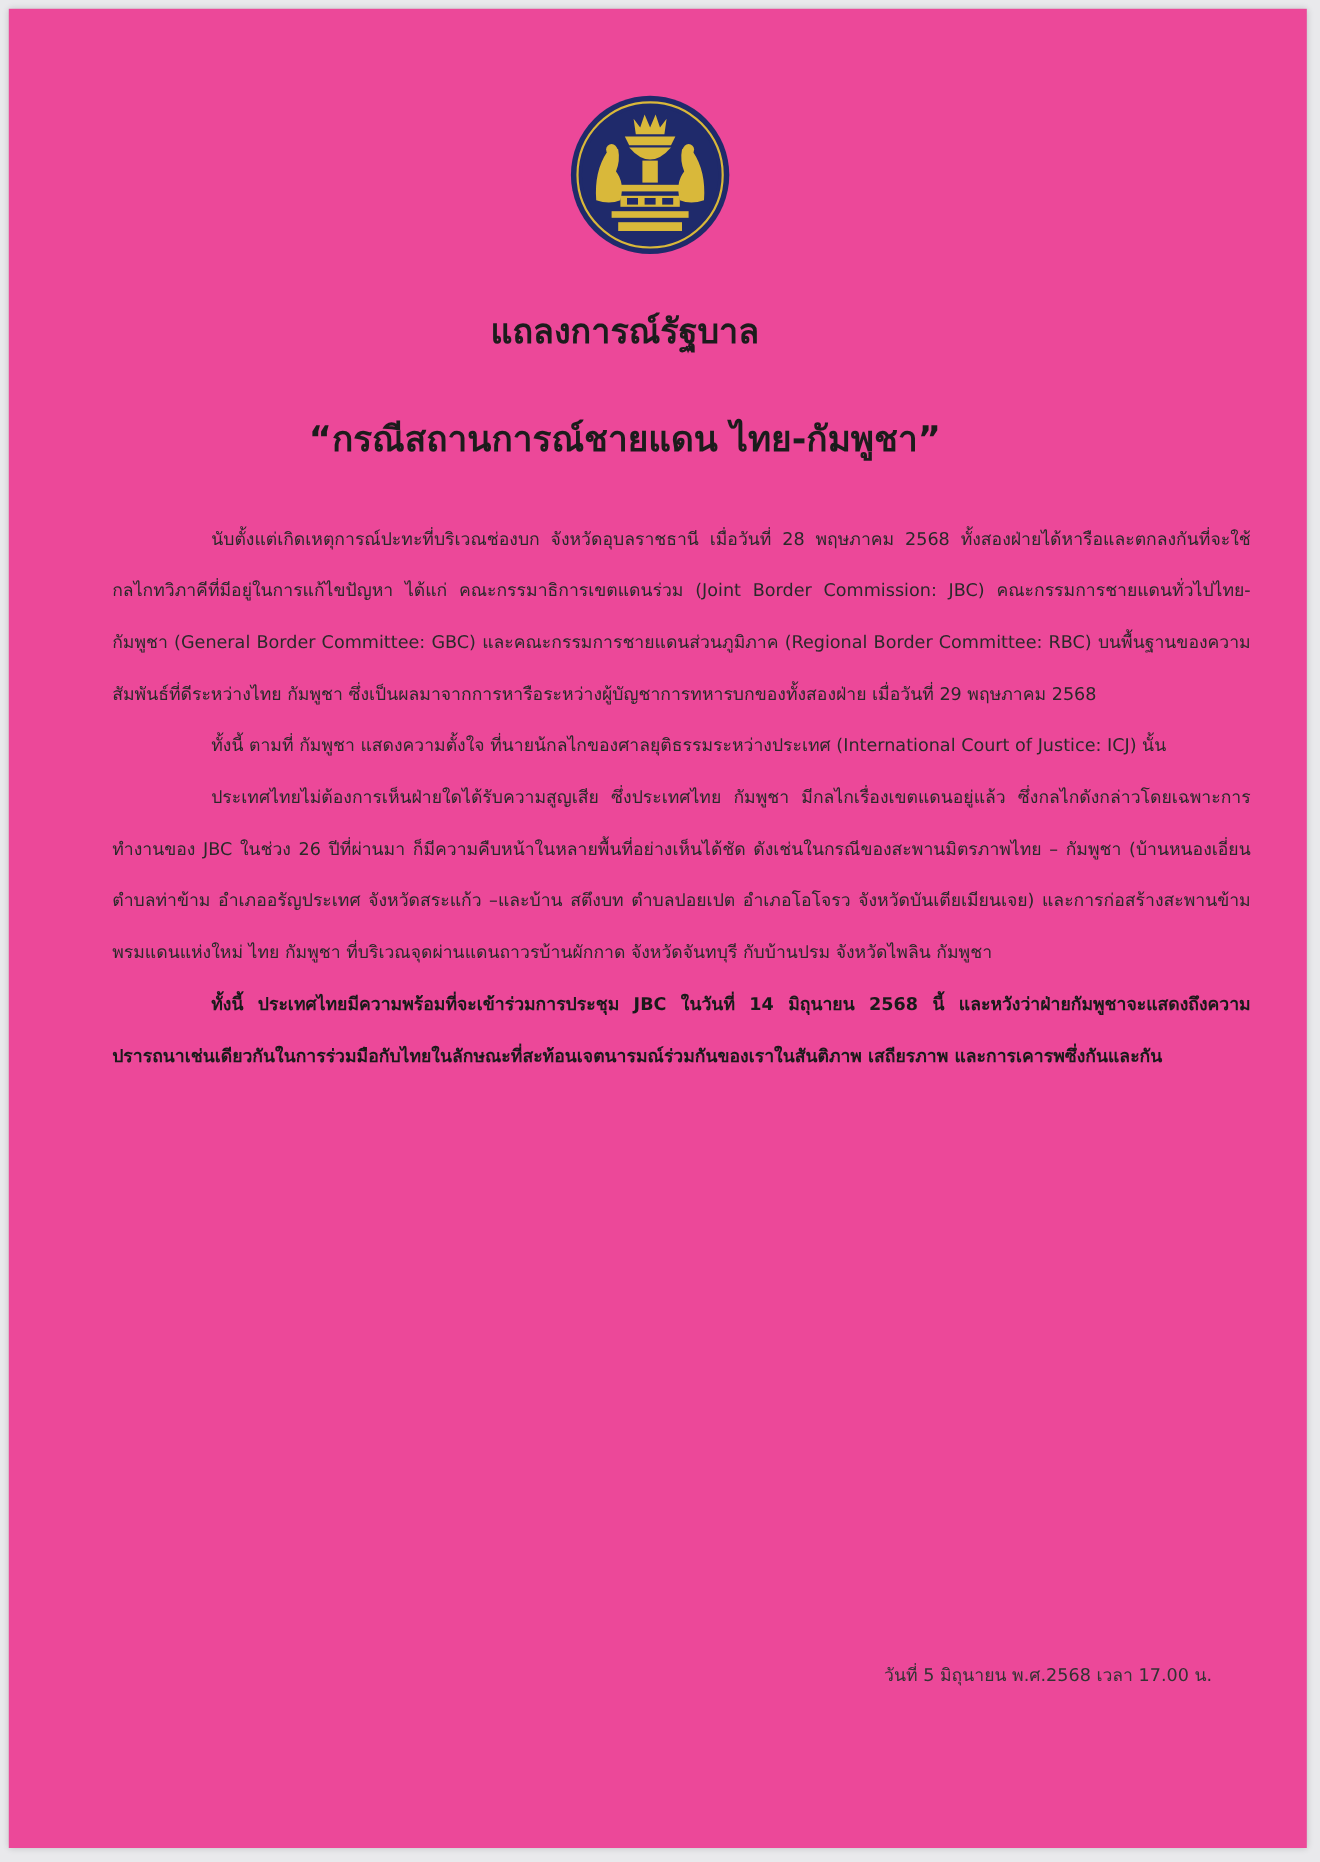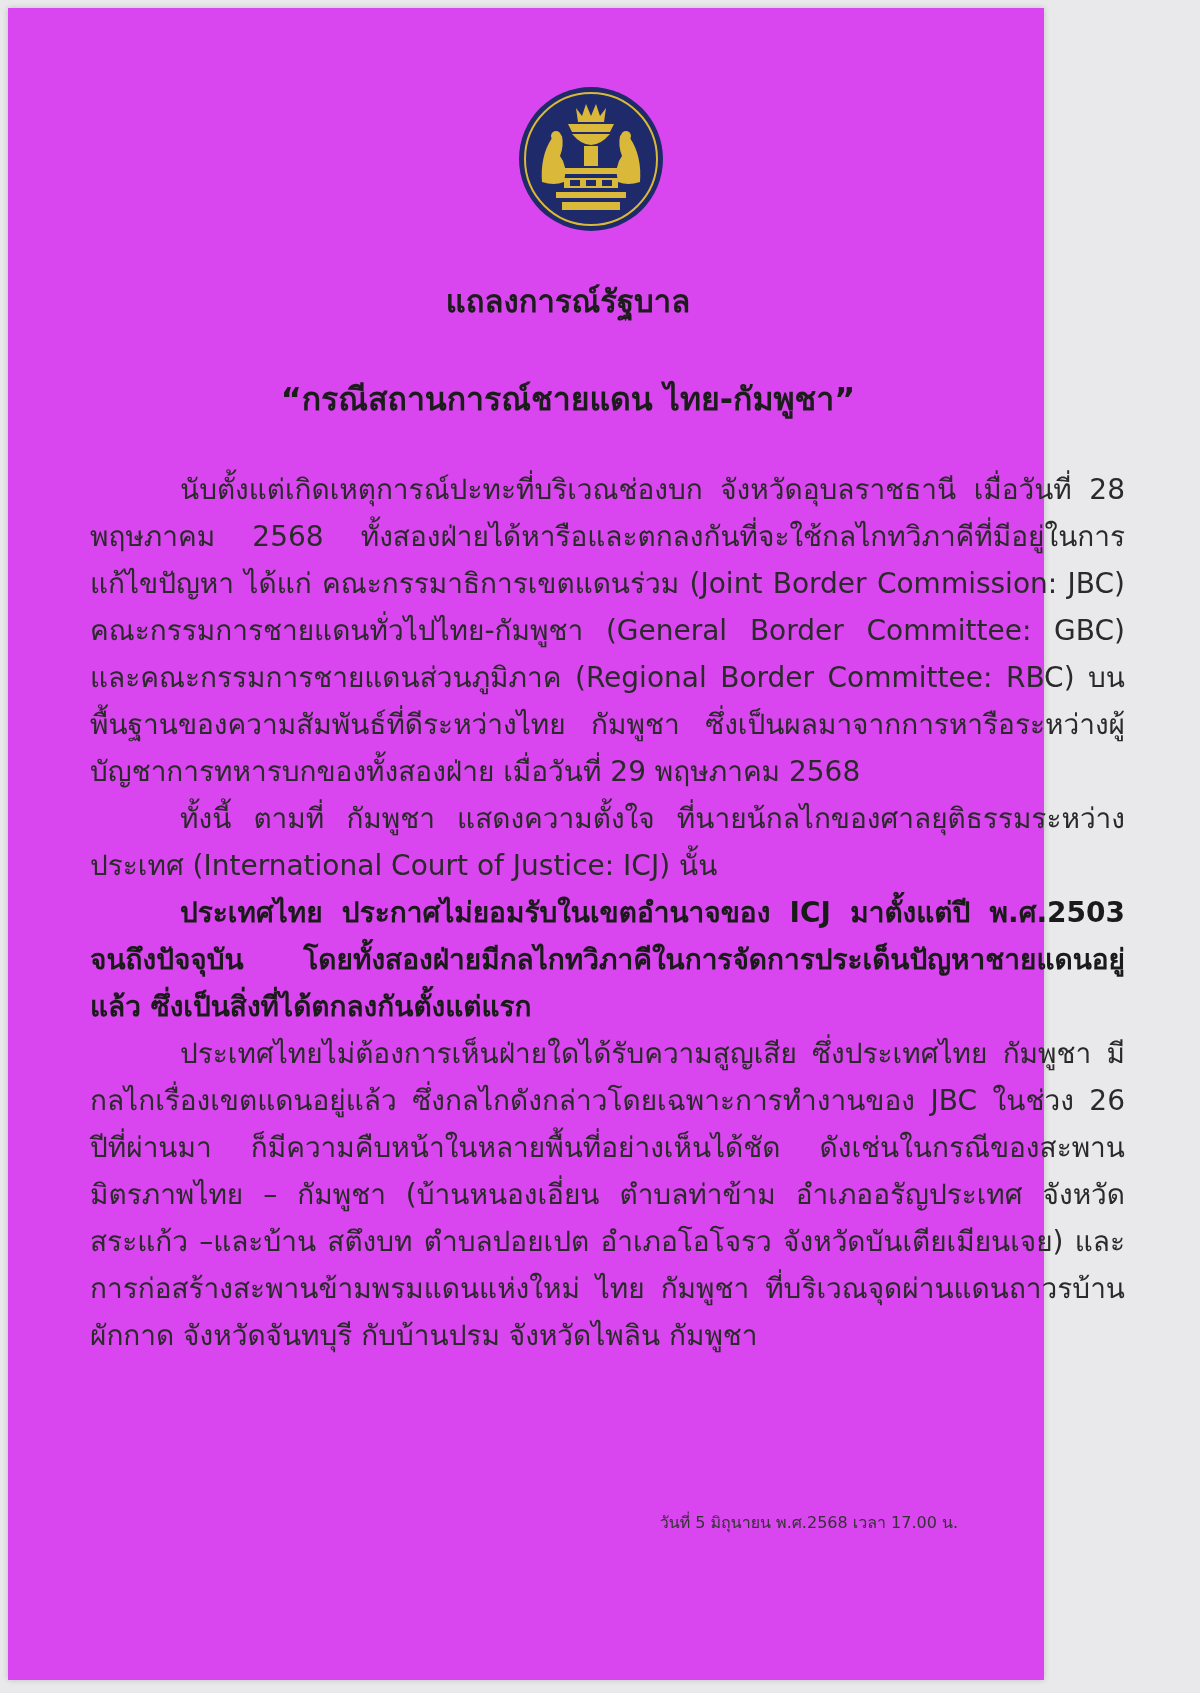--- a/index.html
+++ b/index.html
@@ -7,22 +7,22 @@
     width: 1200px; height: 1693px;
     background: #e9e9ec;
     font-family: "DejaVu Sans", "Liberation Sans", sans-serif;
     color: #2a2a2a;
     position: relative;
     overflow: hidden;
   }
   .page {
     position: absolute;
     left: 8px; top: 8px;
-    width: 1036px; height: 1672px;
-    background: #d946ef;
+    width: 1180px; height: 1672px;
+    background: #ec4899;
     box-shadow: 0 0 6px rgba(0,0,0,0.18);
   }
   .seal {
     position: absolute;
     left: 510px; top: 78px;
     width: 146px; height: 146px;
   }
   .title {
     position: absolute;
     left: 0; width: 1120px;
@@ -36,23 +36,23 @@
     position: absolute;
     left: 0; width: 1120px;
     text-align: center;
     top: 365px;
     font-size: 32px;
     font-weight: bold;
     color: #1c1c1c;
   }
   .body {
     position: absolute;
-    left: 82px; top: 458px;
+    left: 94px; top: 458px;
     width: 1035px;
-    font-size: 28px;
+    font-size: 16px;
     line-height: 47px;
     text-align: justify;
     text-align-last: auto;
   }
   .body p { margin: 0; }
   .indent { text-indent: 90px; }
   .bold { font-weight: bold; color: #1a1a1a; }
   .signoff {
     position: absolute;
     right: 86px; top: 1502px;
@@ -90,18 +90,18 @@
     <path d="M122 96 Q124 70 112 52 Q106 44 102 50 Q100 60 104 70 Q96 80 100 96 Q110 100 122 96 Z" fill="#d9b83a"></path>
     <circle cx="108" cy="50" r="5" fill="#d9b83a"></circle>
   </svg>
 
   <div class="title">แถลงการณ์รัฐบาล</div>
   <div class="subtitle">“กรณีสถานการณ์ชายแดน ไทย-กัมพูชา”</div>
 
   <div class="body">
     <p class="indent">นับตั้งแต่เกิดเหตุการณ์ปะทะที่บริเวณช่องบก จังหวัดอุบลราชธานี เมื่อวันที่ 28 พฤษภาคม 2568 ทั้งสองฝ่ายได้หารือและตกลงกันที่จะใช้กลไกทวิภาคีที่มีอยู่ในการแก้ไขปัญหา ได้แก่ คณะกรรมาธิการเขตแดนร่วม (Joint Border Commission: JBC) คณะกรรมการชายแดนทั่วไปไทย-กัมพูชา (General Border Committee: GBC) และคณะกรรมการชายแดนส่วนภูมิภาค (Regional Border Committee: RBC) บนพื้นฐานของความสัมพันธ์ที่ดีระหว่างไทย กัมพูชา ซึ่งเป็นผลมาจากการหารือระหว่างผู้บัญชาการทหารบกของทั้งสองฝ่าย เมื่อวันที่ 29 พฤษภาคม 2568</p>
     <p class="indent">ทั้งนี้ ตามที่ กัมพูชา แสดงความตั้งใจ ที่นายน้กลไกของศาลยุติธรรมระหว่างประเทศ (International Court of Justice: ICJ) นั้น</p>
-    <p class="indent bold">ประเทศไทย ประกาศไม่ยอมรับในเขตอำนาจของ ICJ มาตั้งแต่ปี พ.ศ.2503 จนถึงปัจจุบัน โดยทั้งสองฝ่ายมีกลไกทวิภาคีในการจัดการประเด็นปัญหาชายแดนอยู่แล้ว ซึ่งเป็นสิ่งที่ได้ตกลงกันตั้งแต่แรก</p>
     <p class="indent">ประเทศไทยไม่ต้องการเห็นฝ่ายใดได้รับความสูญเสีย ซึ่งประเทศไทย กัมพูชา มีกลไกเรื่องเขตแดนอยู่แล้ว ซึ่งกลไกดังกล่าวโดยเฉพาะการทำงานของ JBC ในช่วง 26 ปีที่ผ่านมา ก็มีความคืบหน้าในหลายพื้นที่อย่างเห็นได้ชัด ดังเช่นในกรณีของสะพานมิตรภาพไทย – กัมพูชา (บ้านหนองเอี่ยน ตำบลท่าข้าม อำเภออรัญประเทศ จังหวัดสระแก้ว –และบ้าน สตึงบท ตำบลปอยเปต อำเภอโอโจรว จังหวัดบันเตียเมียนเจย) และการก่อสร้างสะพานข้ามพรมแดนแห่งใหม่ ไทย กัมพูชา ที่บริเวณจุดผ่านแดนถาวรบ้านผักกาด จังหวัดจันทบุรี กับบ้านปรม จังหวัดไพลิน กัมพูชา</p>
+    <p class="indent bold">ทั้งนี้ ประเทศไทยมีความพร้อมที่จะเข้าร่วมการประชุม JBC ในวันที่ 14 มิถุนายน 2568 นี้ และหวังว่าฝ่ายกัมพูชาจะแสดงถึงความปรารถนาเช่นเดียวกันในการร่วมมือกับไทยในลักษณะที่สะท้อนเจตนารมณ์ร่วมกันของเราในสันติภาพ เสถียรภาพ และการเคารพซึ่งกันและกัน</p>
   </div>
 
   <div class="signoff">วันที่ 5 มิถุนายน พ.ศ.2568 เวลา 17.00 น.</div>
 </div>
 
 </body></html>

